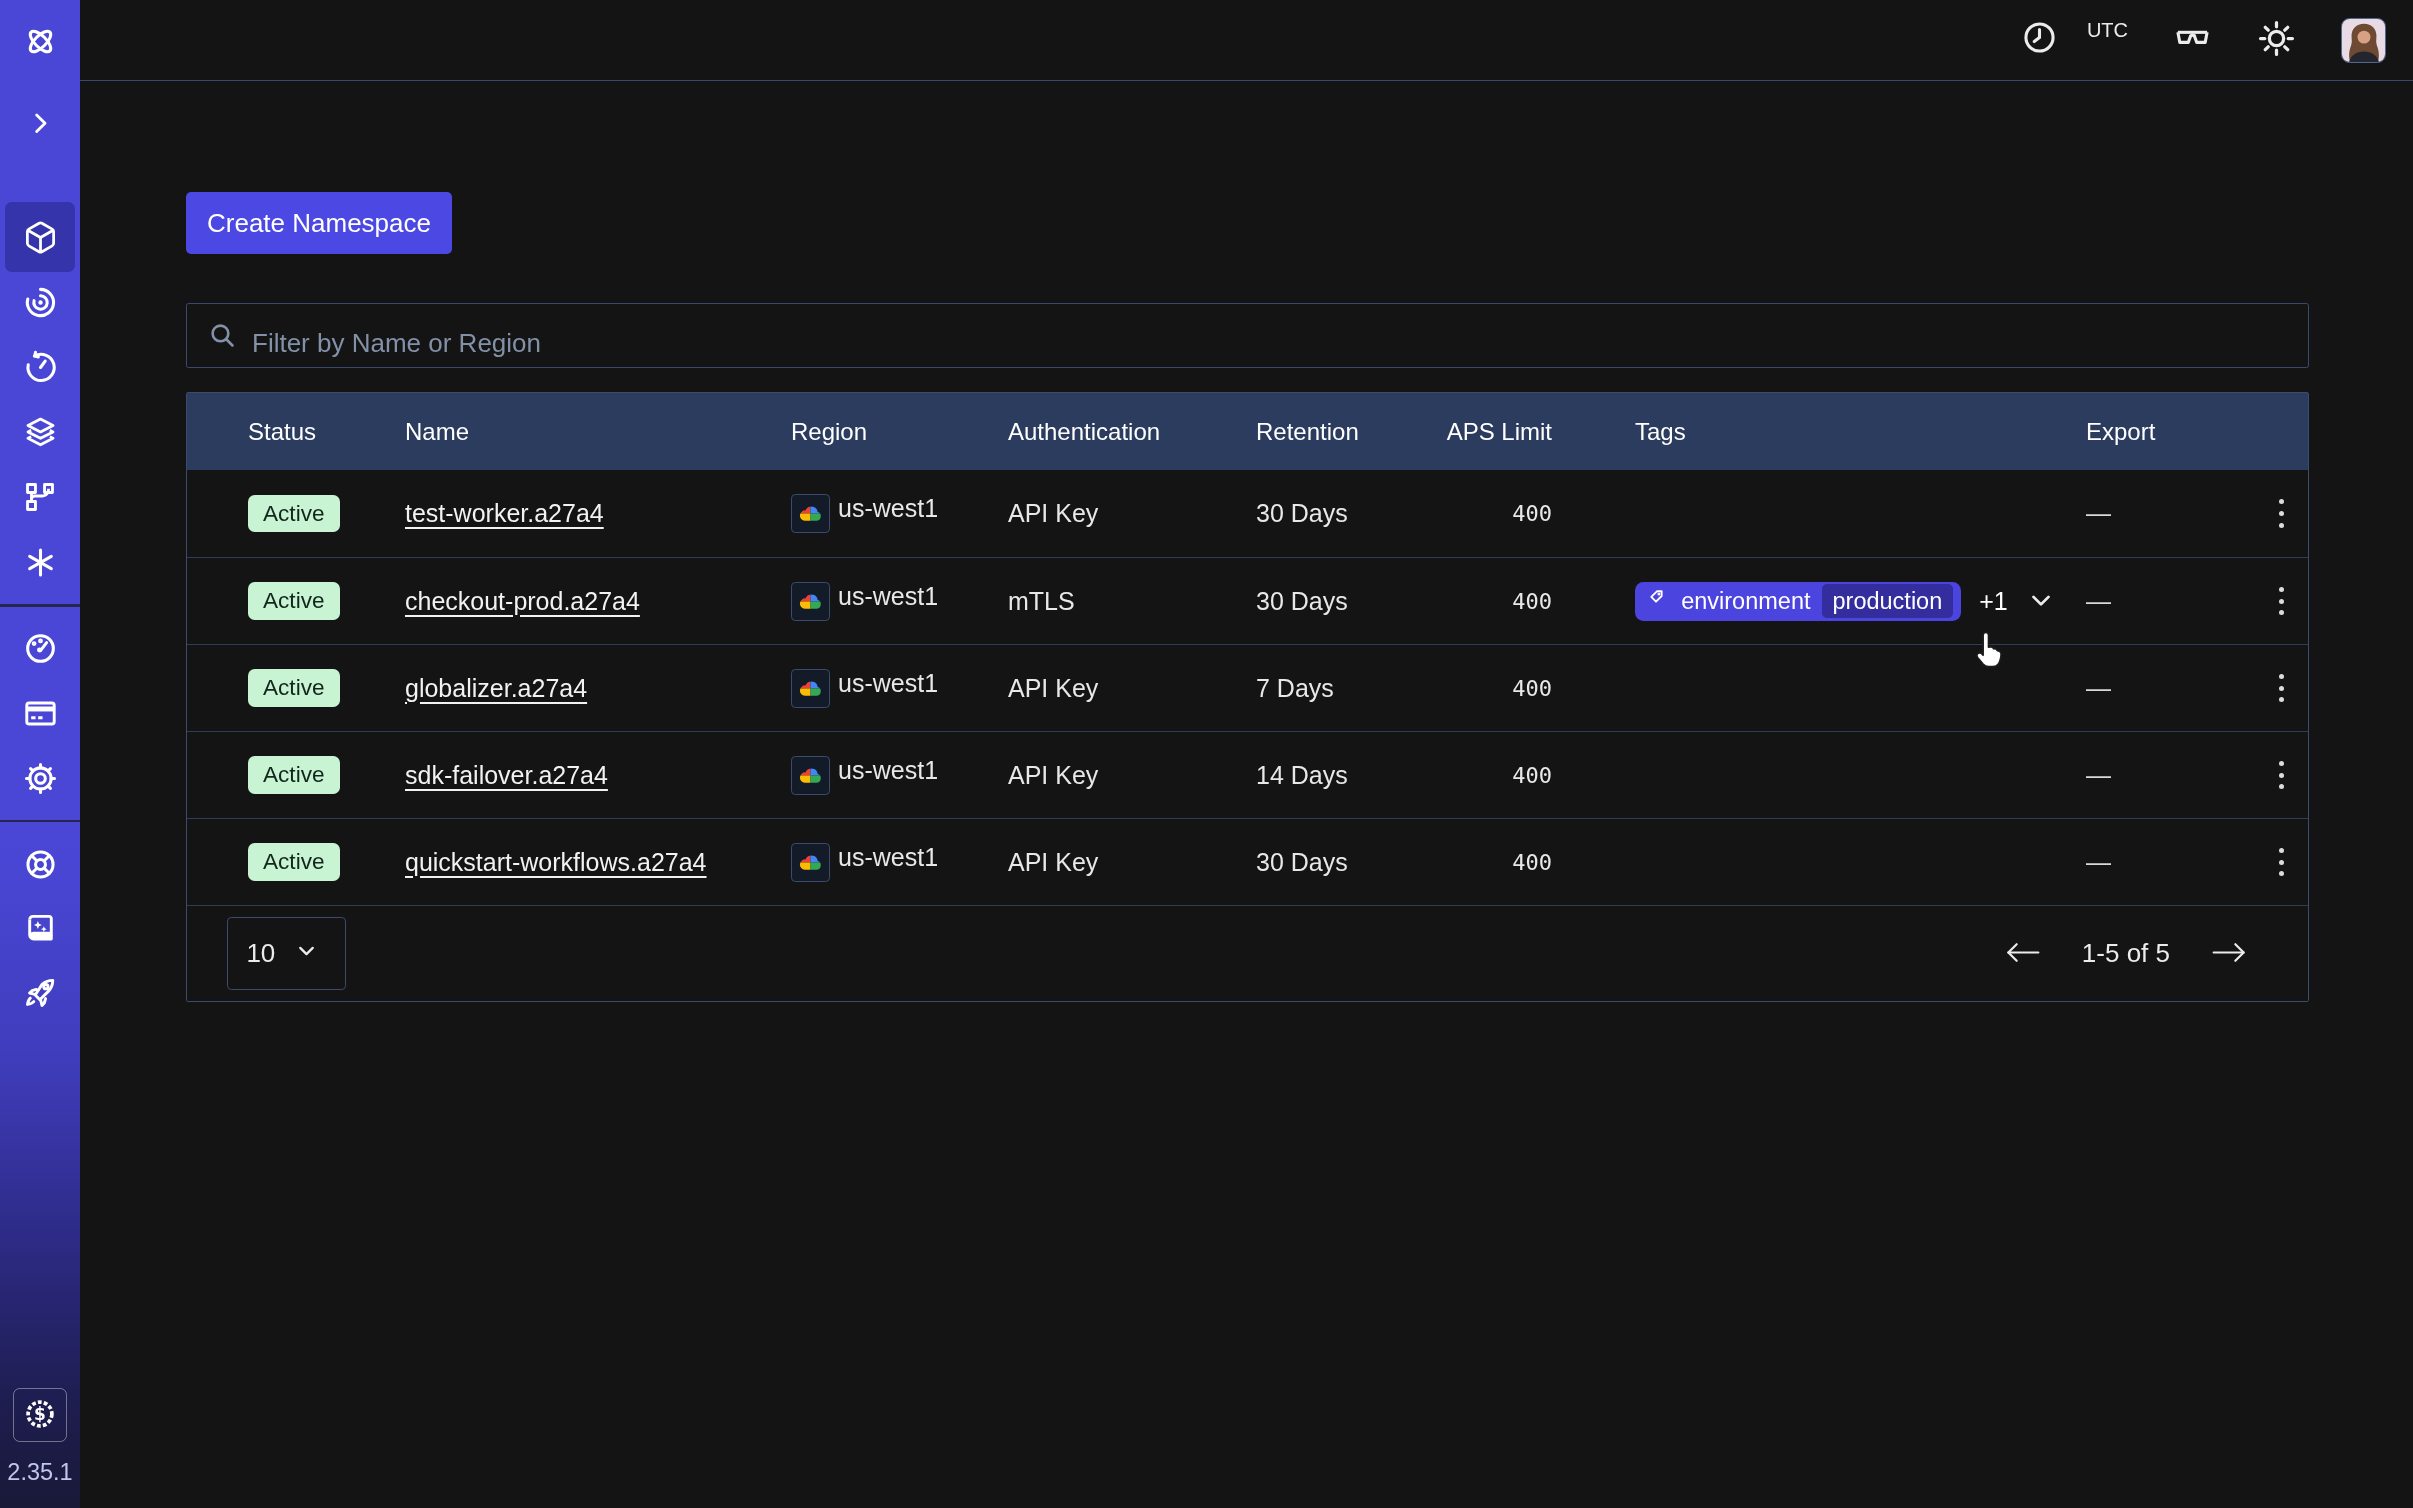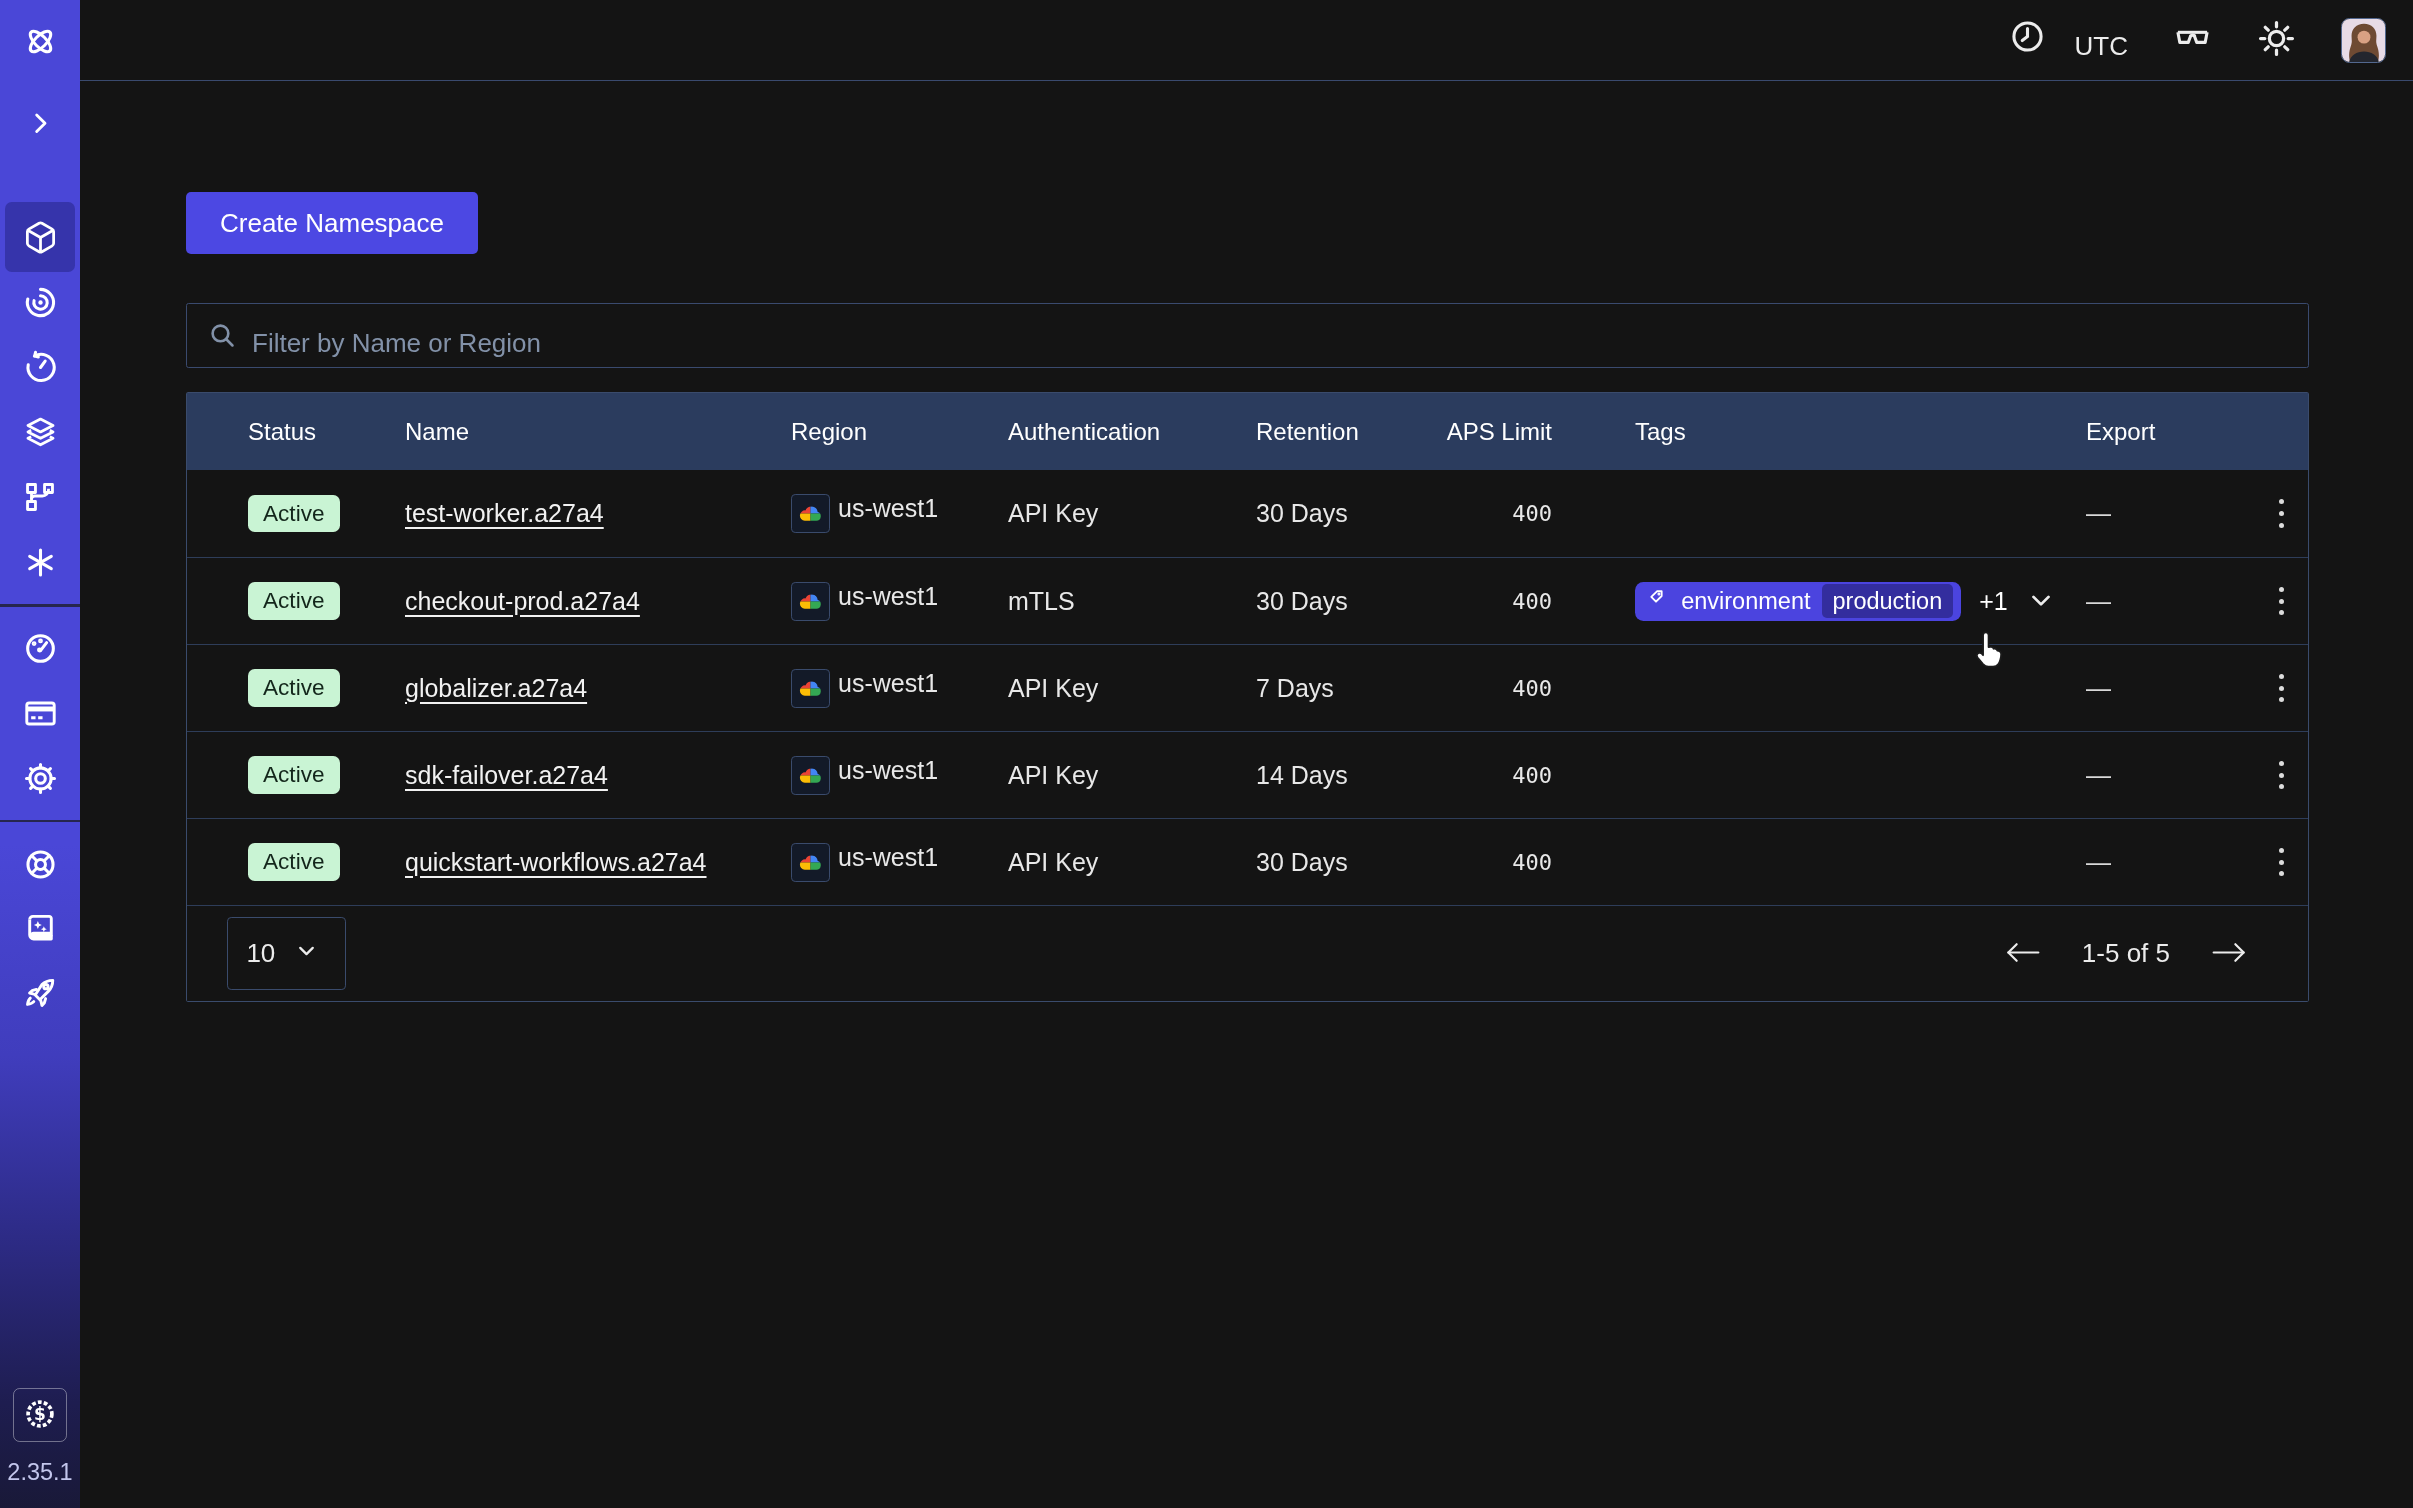--- a/index.html
+++ b/index.html
@@ -20,32 +20,32 @@
   .side-gap-s { margin-top:11.7px; }
   .sidebar-bottom { margin-top:auto; display:flex; flex-direction:column; align-items:center; padding-bottom:22px; }
   .credits-box { width:54px; height:54px; border:1.7px solid rgba(255,255,255,0.38); border-radius:6.7px;
     background:transparent; display:flex; align-items:center; justify-content:center; cursor:pointer; }
   .version { margin-top:17px; font-size:23.5px; color:#c3c6ec; }
 
   
   .main { flex:1; display:flex; flex-direction:column; }
   .topbar { height:81px; flex:0 0 81px; display:flex; align-items:center; justify-content:flex-end;
     gap:45px; padding-right:27px; border-bottom:1.7px solid #3a4a6e; background:#141414; }
-  .tz-btn { display:flex; align-items:flex-end; gap:29px; background:none; border:none; cursor:pointer;
-    color:#ececec; font-size:26px; font-family:inherit; }
+  .tz-btn { display:flex; align-items:flex-start; gap:29px; background:none; border:none; cursor:pointer;
+    color:#ececec; font-size:20px; font-family:inherit; }
   .icon-btn { background:none; border:none; cursor:pointer; display:flex; align-items:center; }
   .avatar-btn { width:45px; height:45px; border-radius:8.4px; border:1.7px solid #53688f; overflow:hidden;
     padding:0; background:none; cursor:pointer; }
   .avatar-btn svg { display:block; }
 
   .content { padding:0 104px 0 106px; }
   .page-head { margin-top:94px; display:flex; justify-content:space-between; align-items:flex-start; }
   .page-title { color:#f6f6f6; font-size:54px; font-weight:500; letter-spacing:0.4px; }
   .page-subtitle { margin-top:13.4px; color:#8b9ab2; font-size:22.6px; }
-  .create-btn { margin-top:17px; height:62px; padding:0 34px; background:#4c48e3; color:#fff;
+  .create-btn { margin-top:17px; height:62px; padding:0 21px; background:#4c48e3; color:#fff;
     font-size:26px; font-family:inherit; border:none; border-radius:5px; cursor:pointer; }
 
   .search-wrap { margin-top:49px; position:relative; height:65px; }
   .search-wrap svg { position:absolute; left:22px; top:18.4px; }
   .search-input { width:100%; height:65px; background:transparent; border:1.7px solid #3a4a6e; border-radius:2.5px;
     padding:16px 20px 0 65px; font-size:26px; color:#e8e8e8; font-family:inherit; outline:none; }
   .search-input::placeholder { color:#8291a8; }
 
   
   .table { margin-top:24px; border:1.7px solid #3a4b6c; border-radius:1.7px; }

